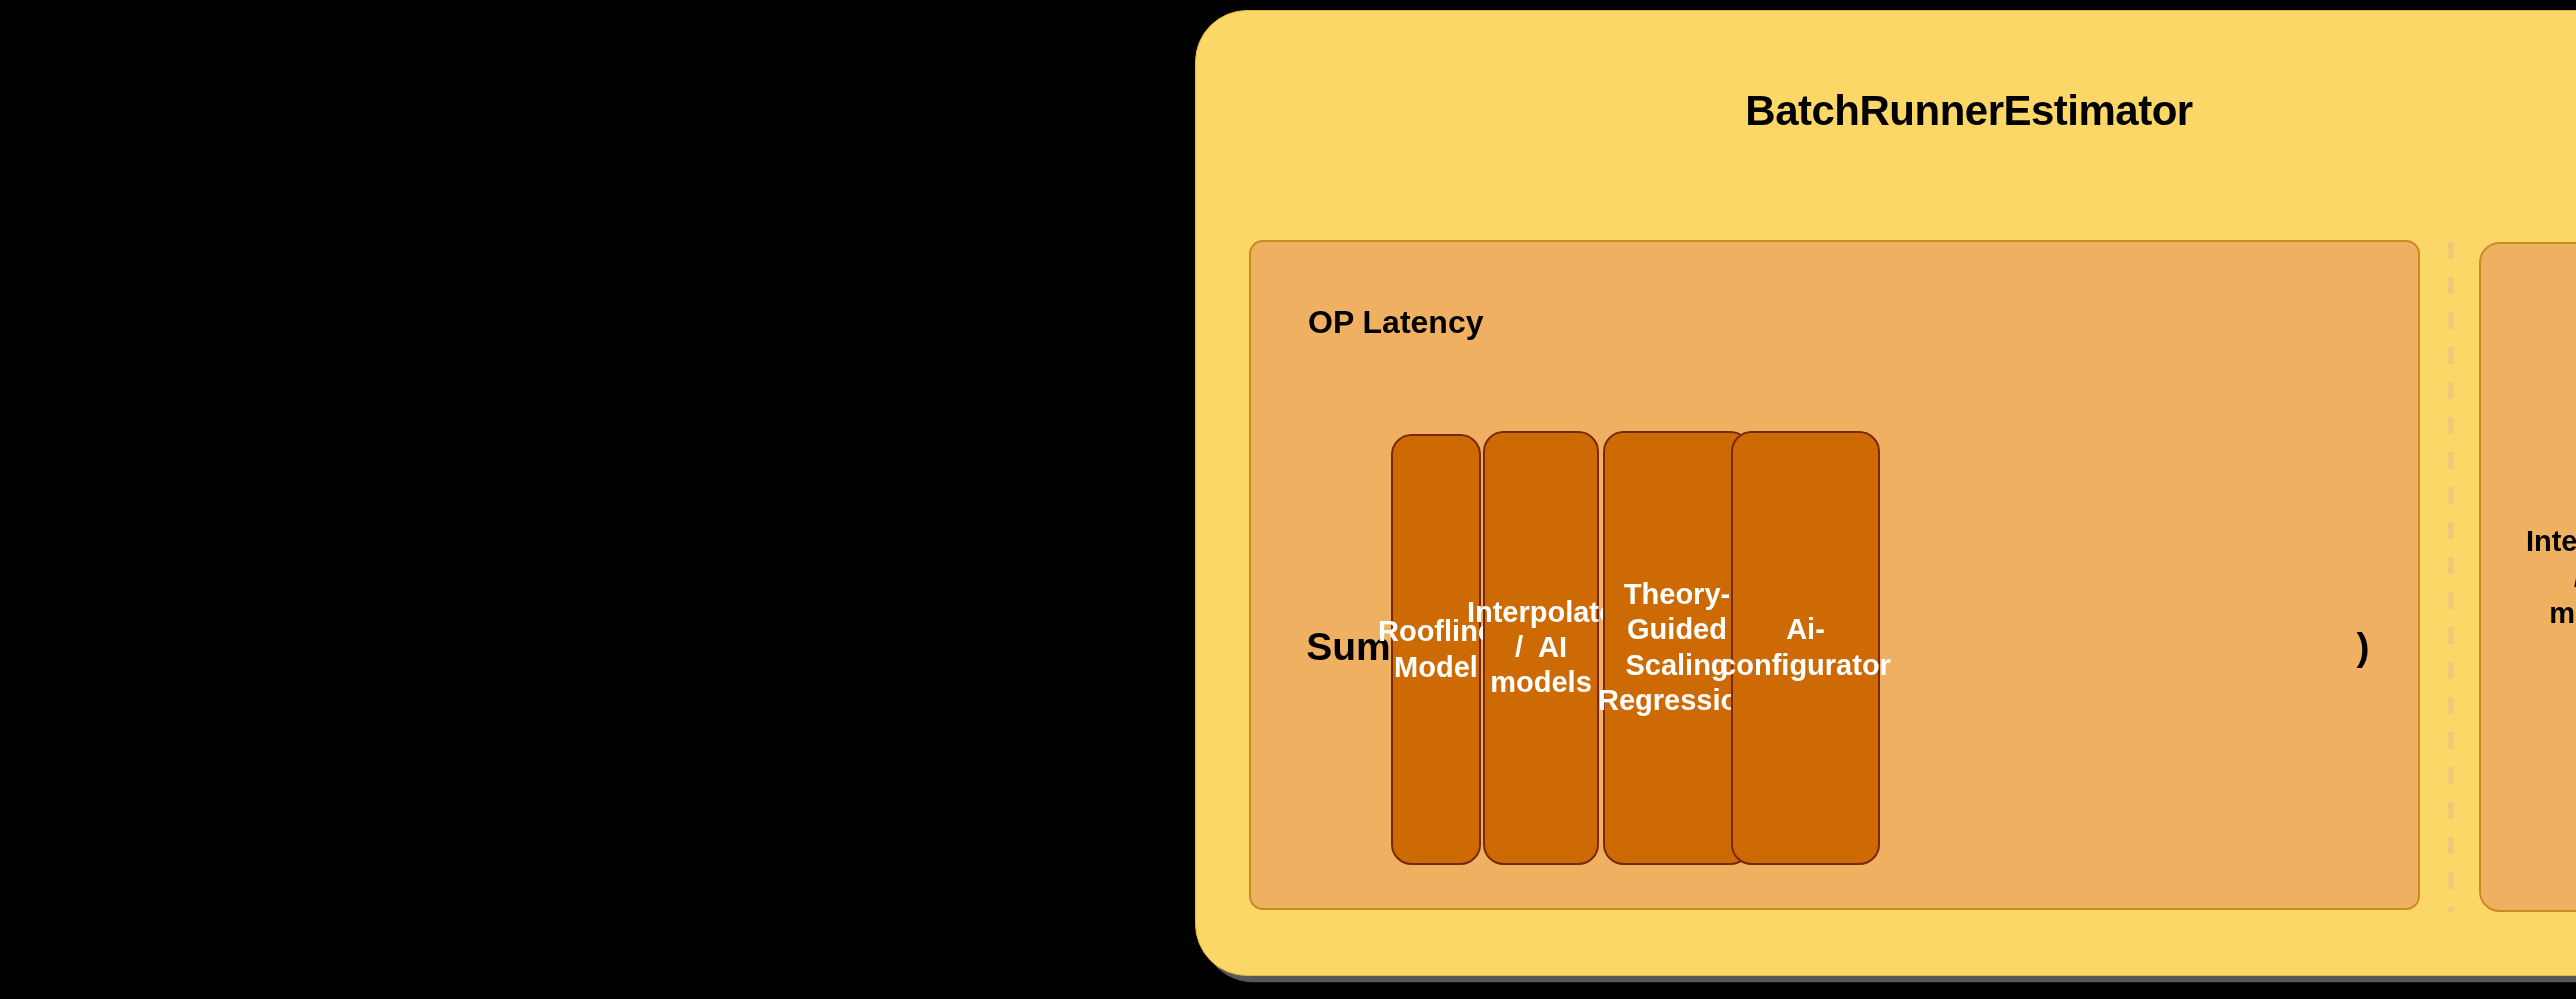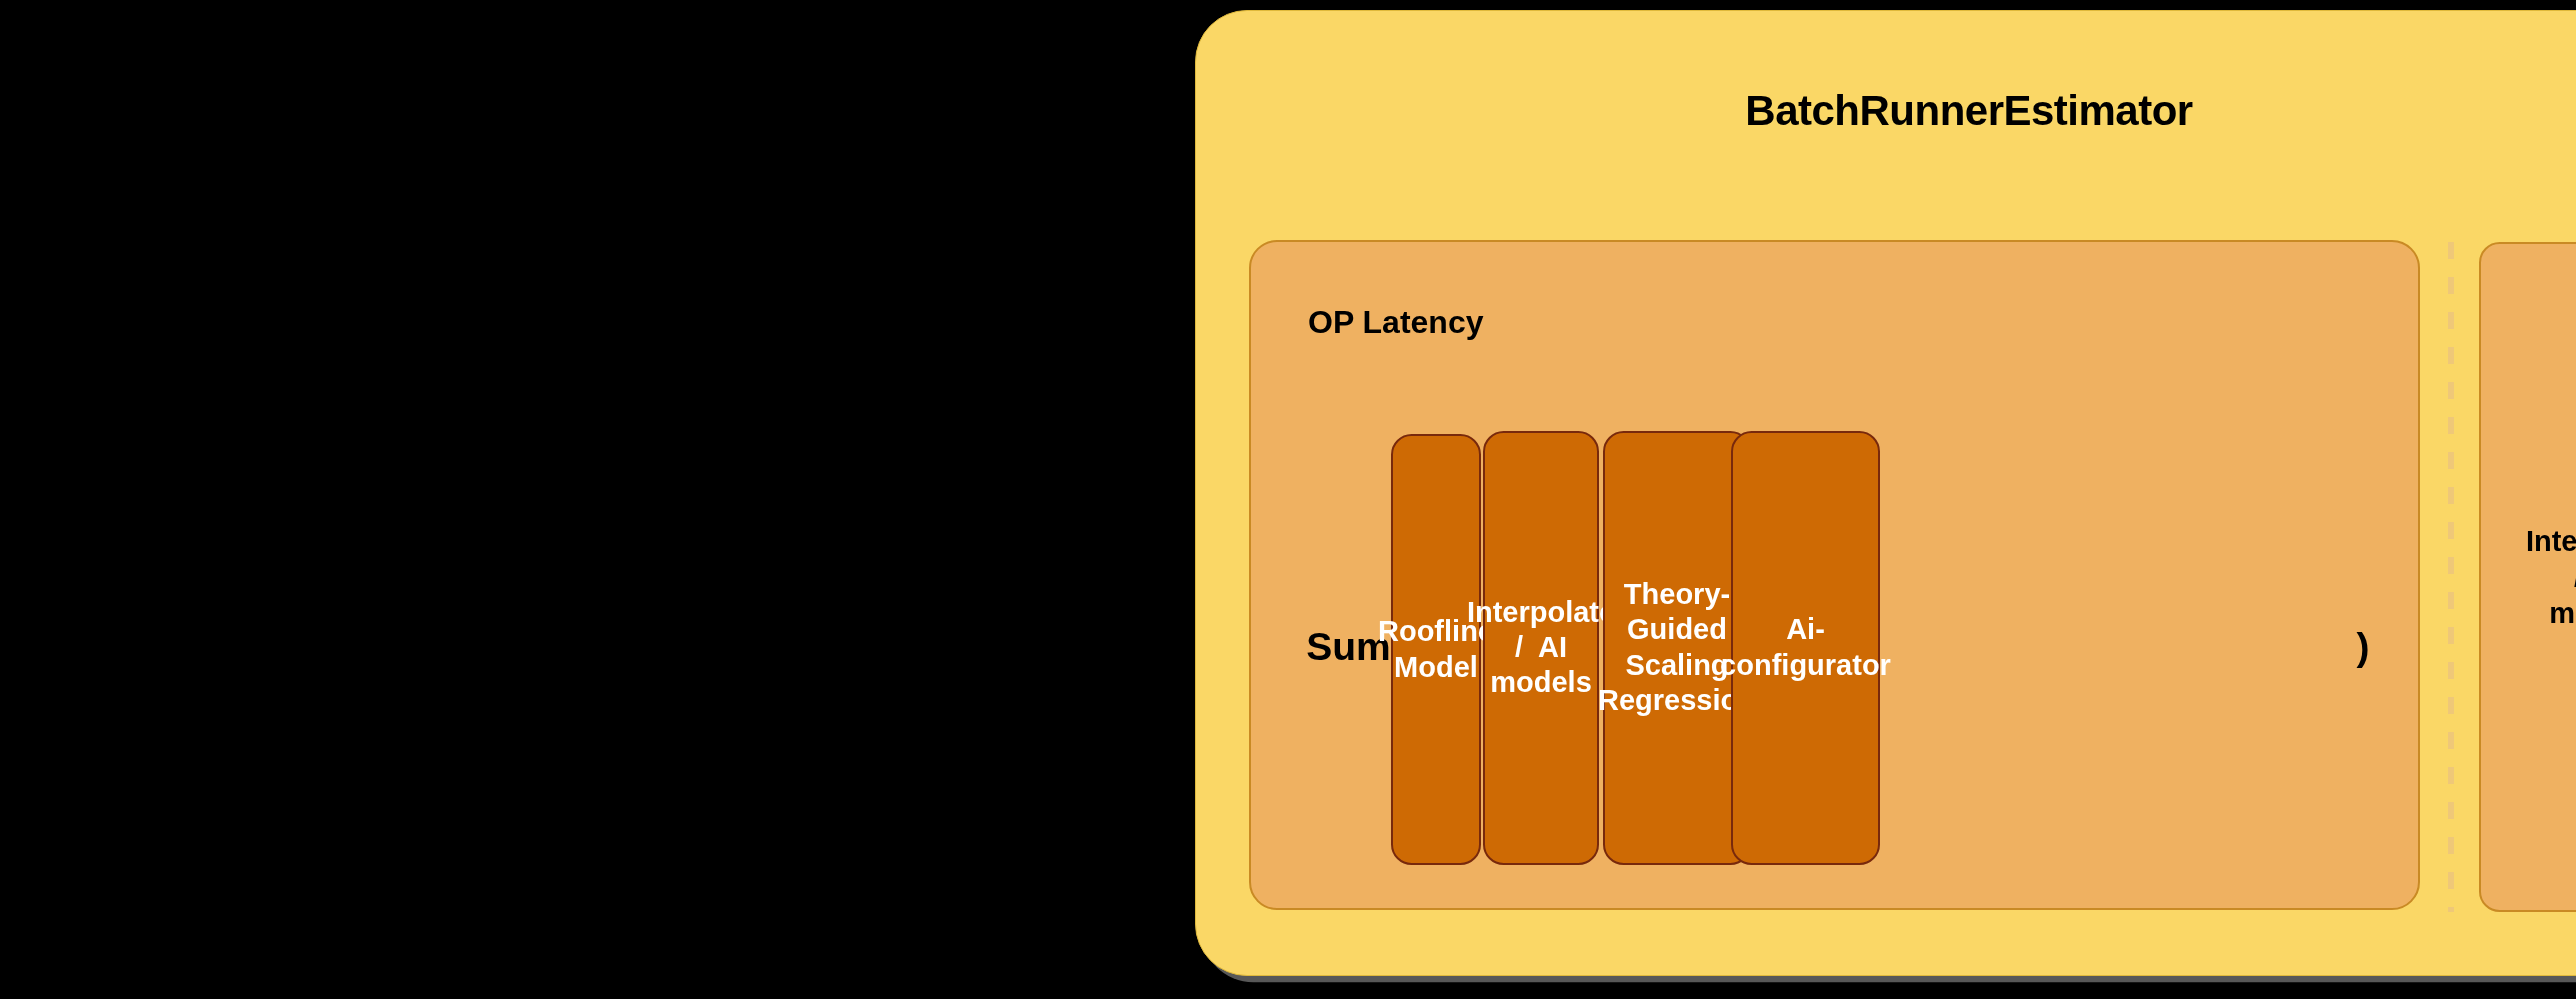--- a/index.html
+++ b/index.html
@@ -41,21 +41,21 @@
     white-space:nowrap;
   }
 
   
   .op-panel {
     position:absolute;
     left:1249px; top:240px;
     width:1171px; height:670px;
     background:#EFB161;
     border:2.1px solid #C98A24;
-    border-radius:28px;
+    border-radius:14px;
   }
 
   .op-panel-label {
     position:absolute;
     left:57px; top:62px;
     font-size:32px;
     font-weight:bold;
     color:#000000;
     white-space:nowrap;
   }

